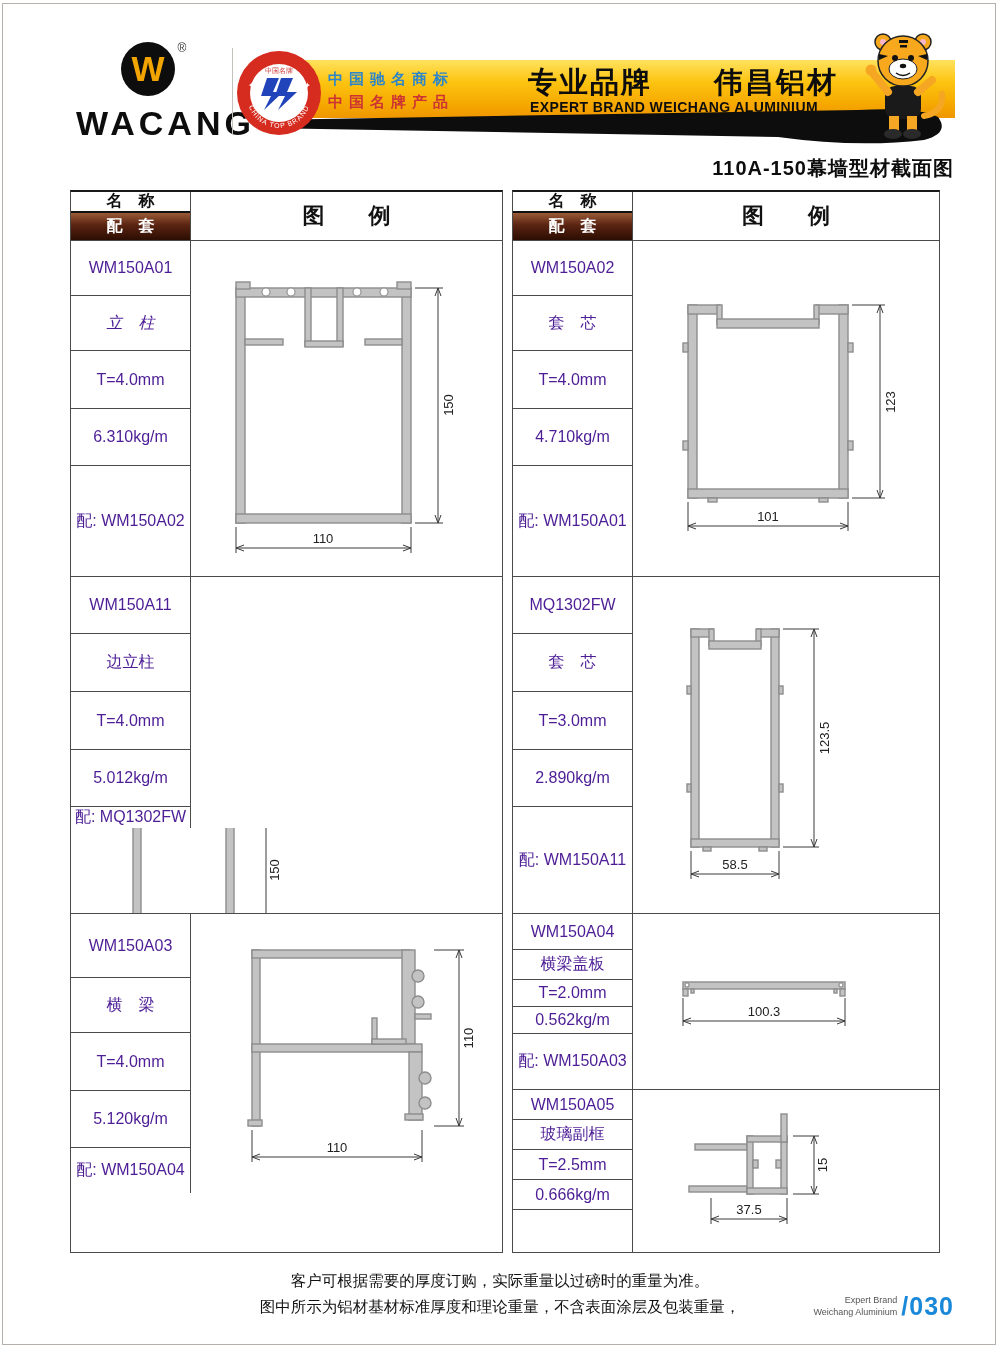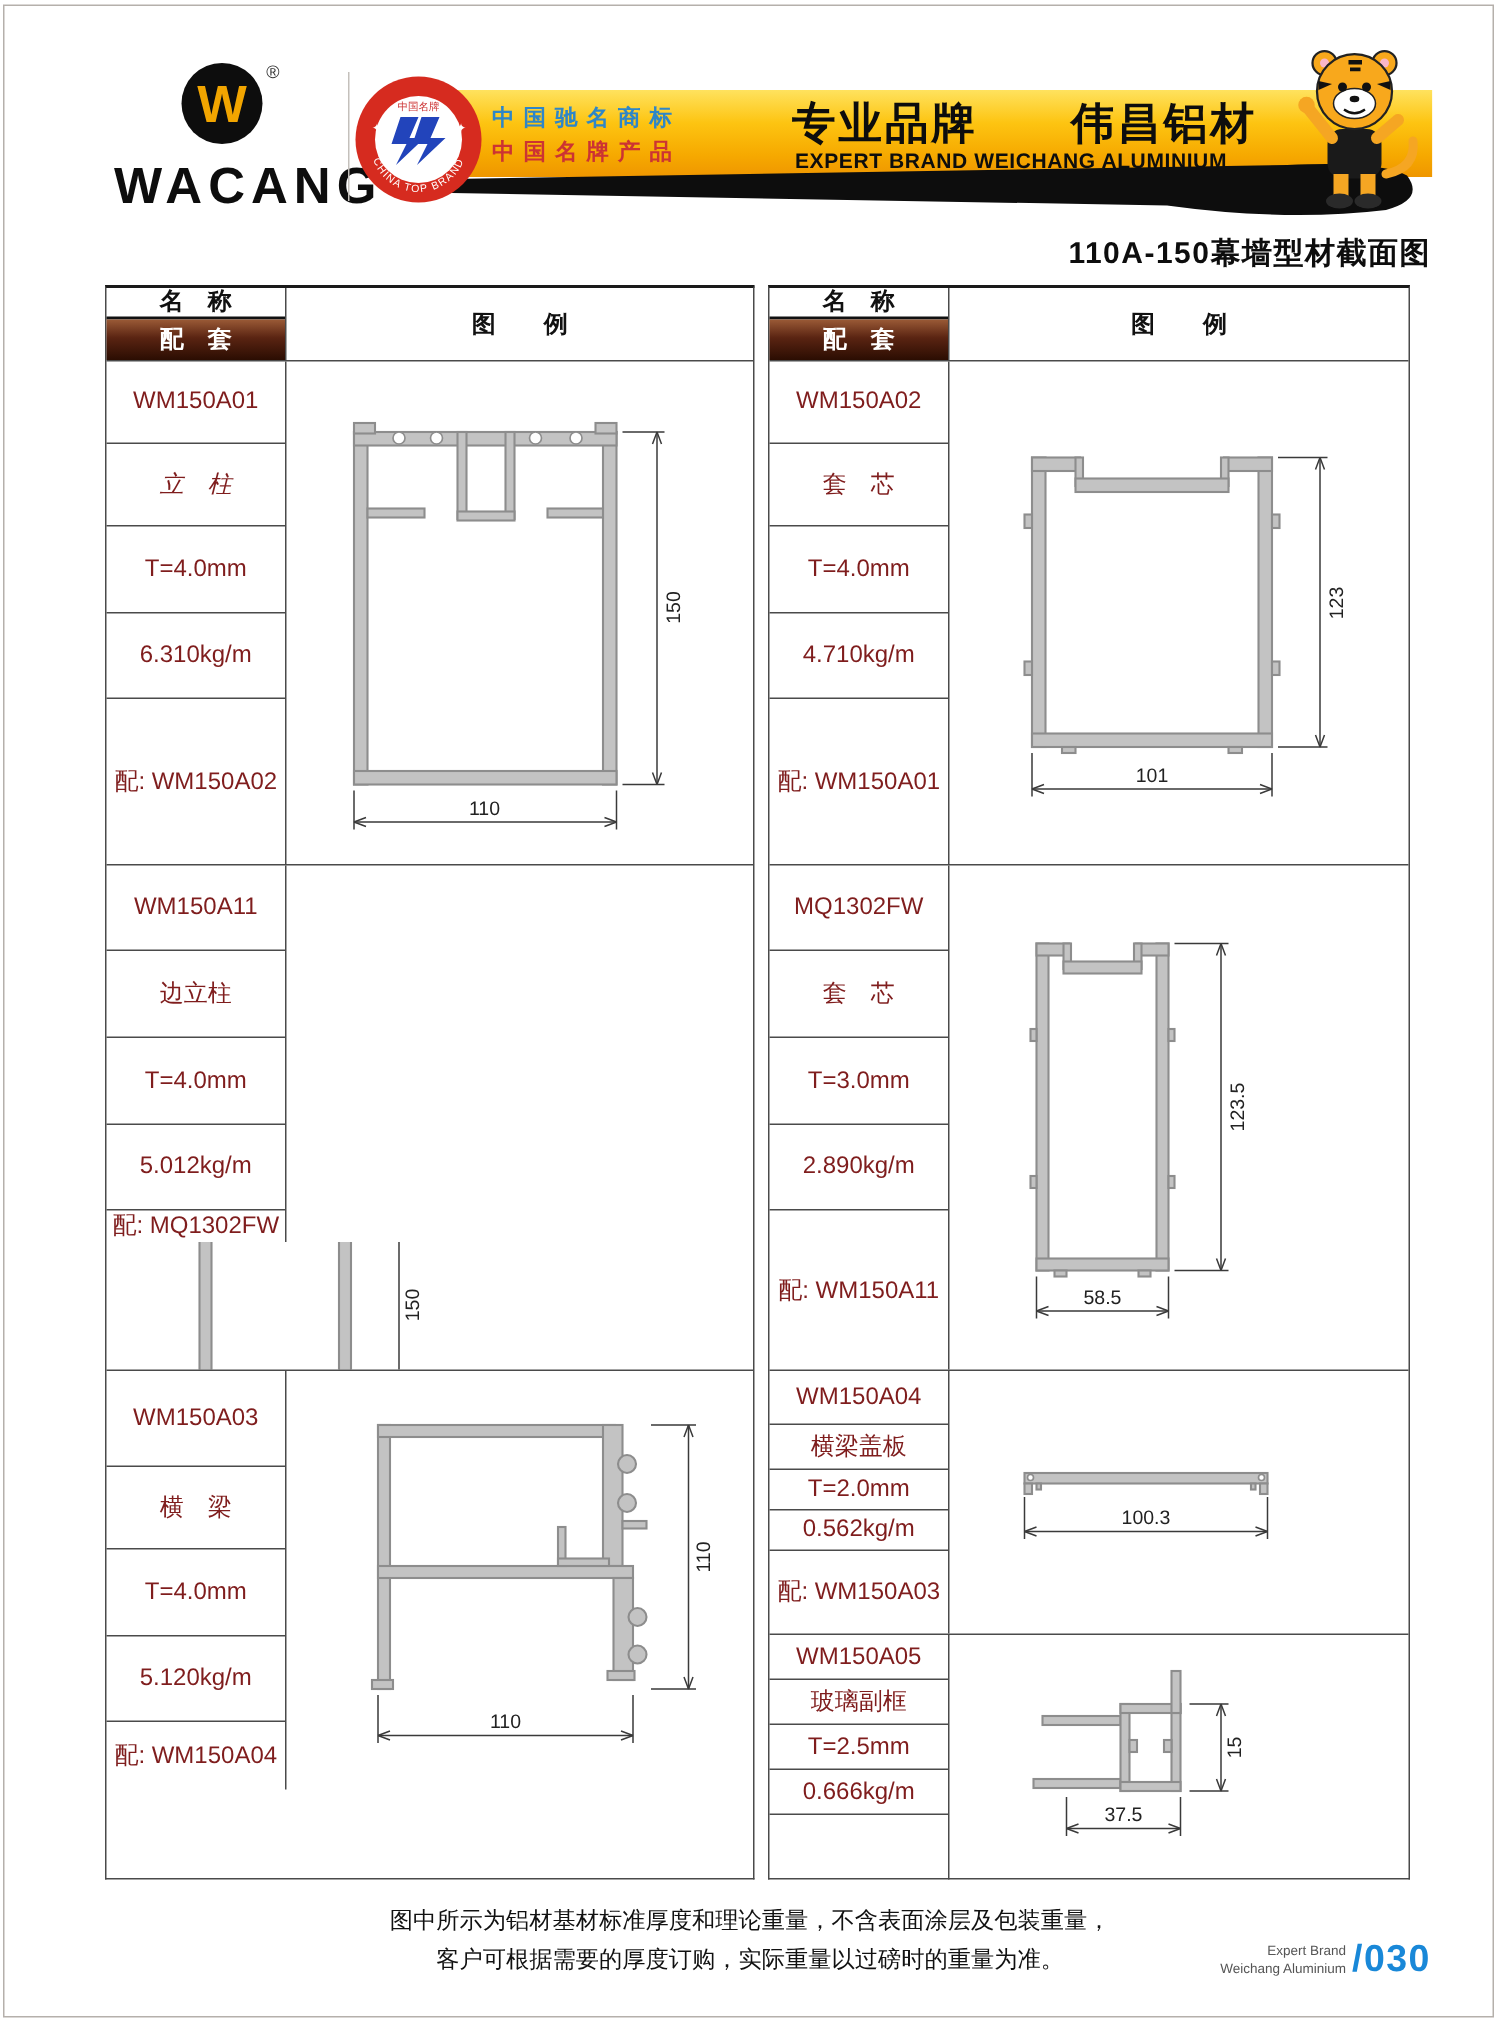--- a/index.html
+++ b/index.html
@@ -29,25 +29,25 @@
   .group{position:absolute;top:190px;background:#fff;border:1px solid #4a4a4a;border-top:2px solid #1a1a1a;
          display:flex;flex-direction:column;box-sizing:border-box;}
   .group-left{left:70px;width:433px;height:1063px;}
   .group-right{left:512px;width:428px;height:1063px;}
   .ghead{display:flex;height:48px;flex:none;}
   .gh-left{width:120px;flex:none;border-right:1px solid #4a4a4a;display:flex;flex-direction:column;box-sizing:border-box;}
   .gh-name{height:21px;display:flex;align-items:center;justify-content:center;font-size:16px;font-weight:700;
            border-bottom:2px solid #111;box-sizing:border-box;}
   .gh-pair{flex:1;display:flex;align-items:center;justify-content:center;font-size:16px;font-weight:700;color:#fff;
            background:linear-gradient(180deg,#9a5a36 0%,#5a2412 45%,#2b0d02 100%);}
-  .gh-legend{flex:1;display:flex;align-items:center;justify-content:center;font-size:16px;font-weight:700;}
+  .gh-legend{flex:1;display:flex;align-items:center;justify-content:center;font-size:22px;font-weight:700;}
   .sec{display:flex;border-top:1px solid #4a4a4a;box-sizing:border-box;flex:none;}
   .lab{width:120px;flex:none;border-right:1px solid #4a4a4a;display:flex;flex-direction:column;box-sizing:border-box;}
   .lc{border-bottom:1px solid #4a4a4a;display:flex;align-items:center;justify-content:center;text-align:left;
-      font-size:16px;color:#7f1d1d;box-sizing:border-box;flex:none;}
+      font-size:16px;color:#4c1d95;box-sizing:border-box;flex:none;}
   .lc:last-child{border-bottom:none;flex:1;}
   .leg{flex:1;display:flex;align-items:center;justify-content:flex-start;overflow:hidden;}
 
   
   .p{fill:#c3c3c3;stroke:#8d8d8d;stroke-width:1.4;}
   .n{fill:#fff;stroke:#8d8d8d;stroke-width:1.1;}
   .d{stroke:#3a3a3a;stroke-width:1;fill:none;}
   .dt{font:13px "Liberation Sans","DejaVu Sans",sans-serif;fill:#222;}
 
   
@@ -394,22 +394,22 @@
             <path class="d" d="M181,34 l-3,8 M181,34 l3,8 M181,92 l-3,-8 M181,92 l3,-8"></path>
             <text class="dt" x="116" y="112" text-anchor="middle">37.5</text>
             <text class="dt" transform="rotate(-90 194 63)" x="194" y="63" text-anchor="middle">15</text>
           </g>
         </svg>
       </div>
     </div>
   </section>
 
   <div class="note">
+    <div>客户可根据需要的厚度订购，实际重量以过磅时的重量为准。</div>
     <div>图中所示为铝材基材标准厚度和理论重量，不含表面涂层及包装重量，</div>
-    <div>客户可根据需要的厚度订购，实际重量以过磅时的重量为准。</div>
   </div>
 
   <div class="brand">
     <div class="brand-small">
       <div>Expert Brand</div>
       <div>Weichang Aluminium</div>
     </div>
     <div class="pageno">/030</div>
   </div>
 </div>

